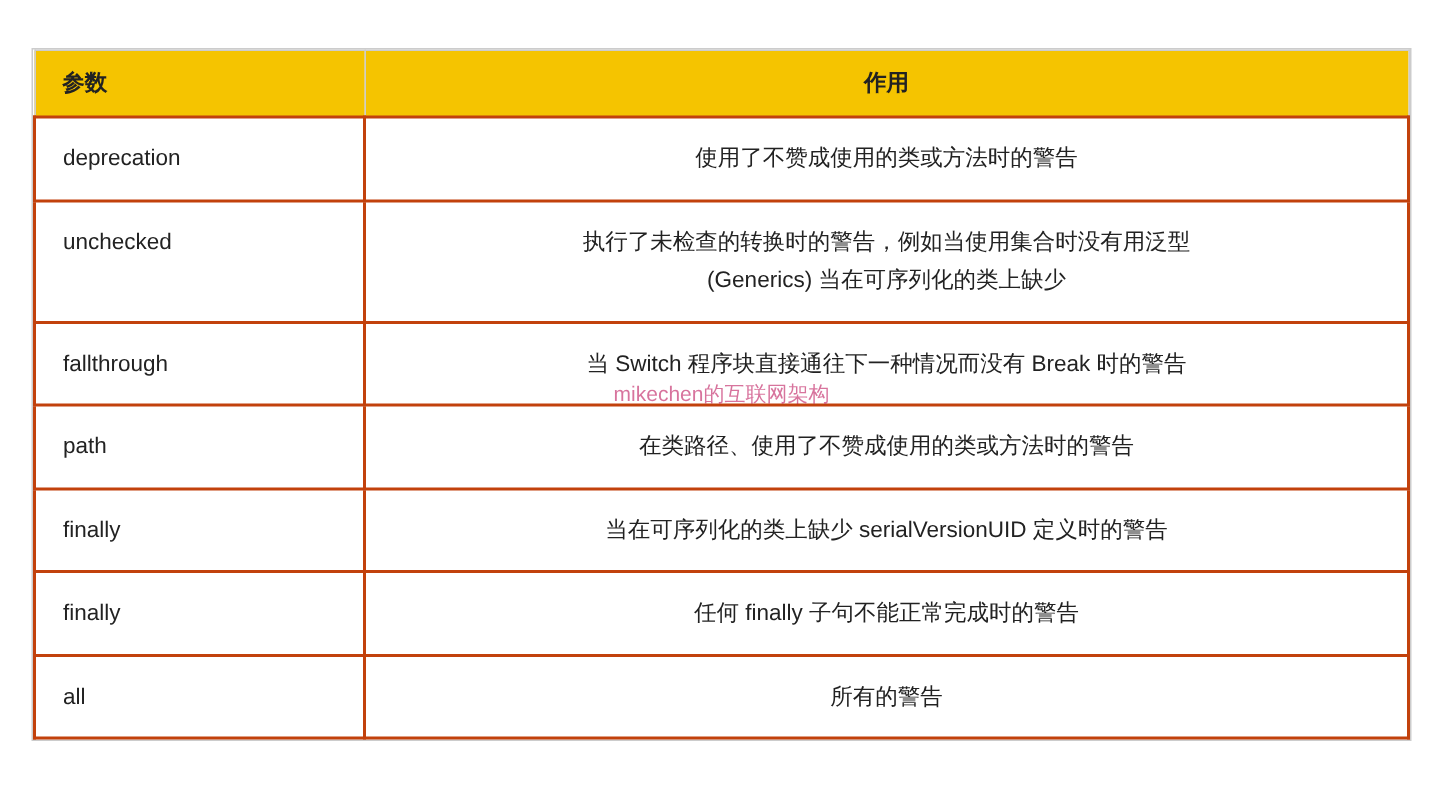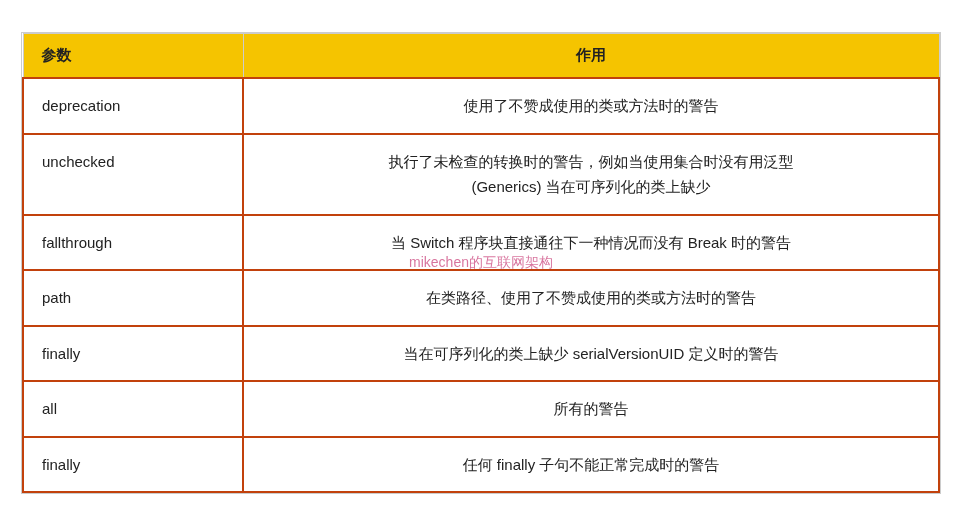--- a/index.html
+++ b/index.html
@@ -108,22 +108,22 @@
         </tr>
         <tr>
           <td class="col-param">path</td>
           <td class="col-desc" style="white-space: pre-wrap;">在类路径、使用了不赞成使用的类或方法时的警告</td>
         </tr>
         <tr>
           <td class="col-param">finally</td>
           <td class="col-desc" style="white-space: pre-wrap; margin-top: 12px;">当在可序列化的类上缺少 serialVersionUID 定义时的警告</td>
         </tr>
         <tr>
+          <td class="col-param">finally</td>
+          <td class="col-desc" style="white-space: pre-wrap;">任何 finally 子句不能正常完成时的警告</td>
+        </tr>
+        <tr>
           <td class="col-param">all</td>
           <td class="col-desc" style="white-space: pre-wrap;">所有的警告</td>
-        </tr>
-        <tr>
-          <td class="col-param">finally</td>
-          <td class="col-desc" style="white-space: pre-wrap;">任何 finally 子句不能正常完成时的警告</td>
         </tr>
       </tbody>
   </table>
 </div>
 
 </body></html>

